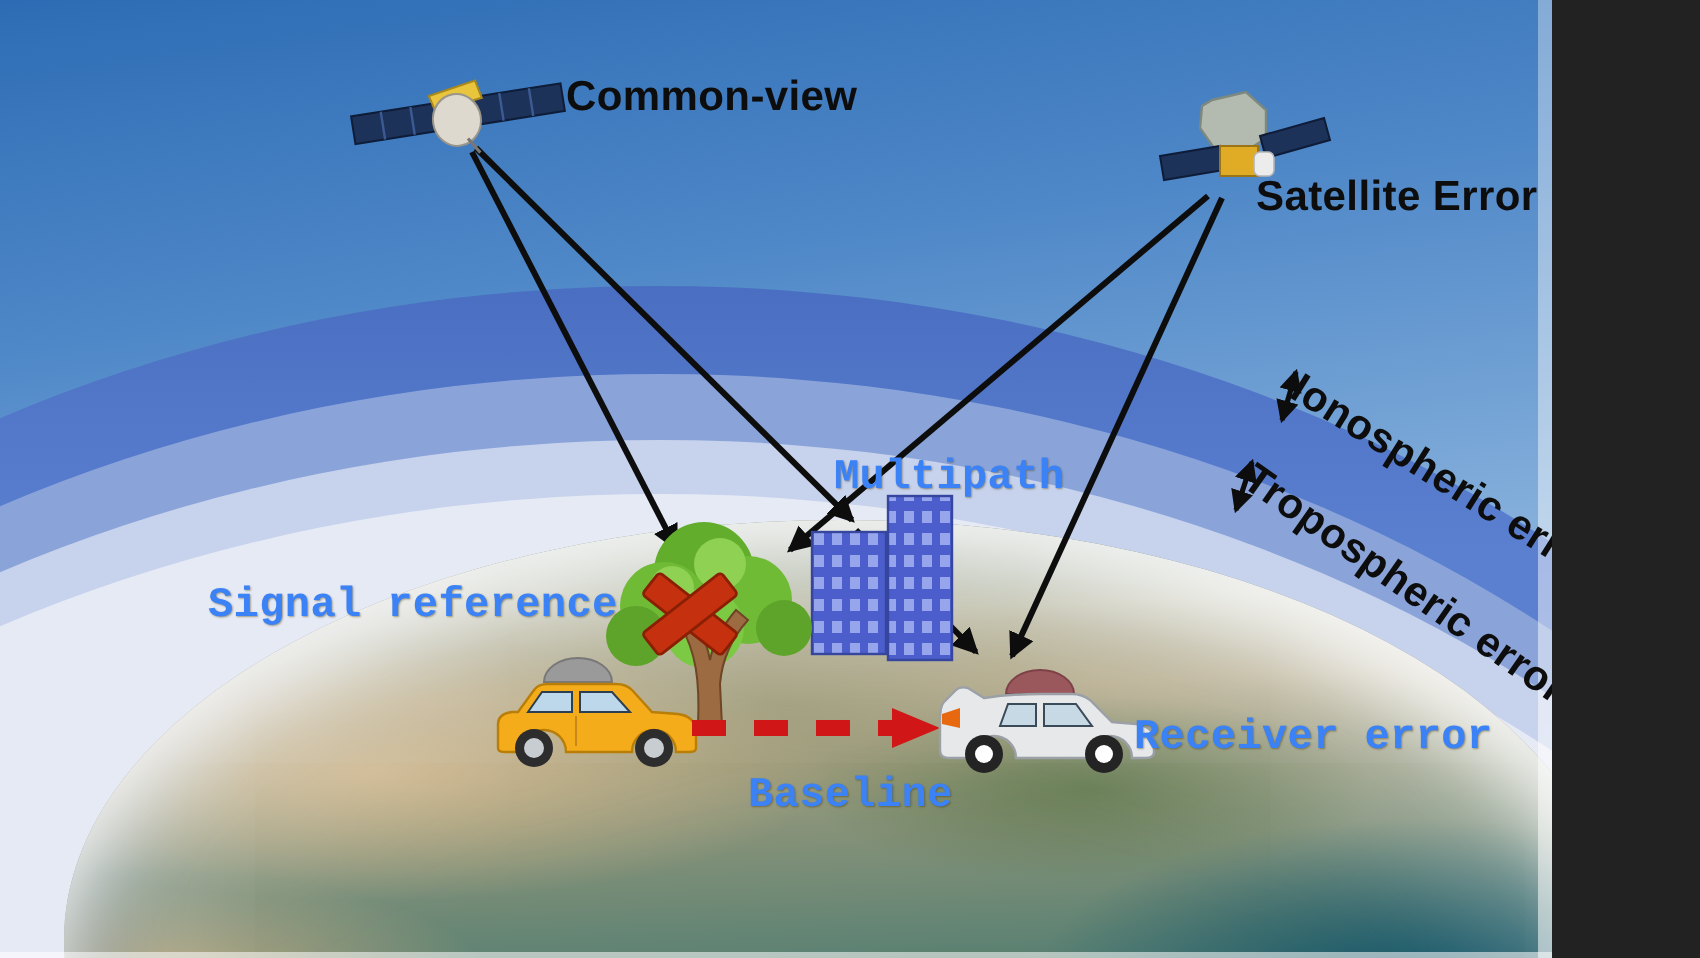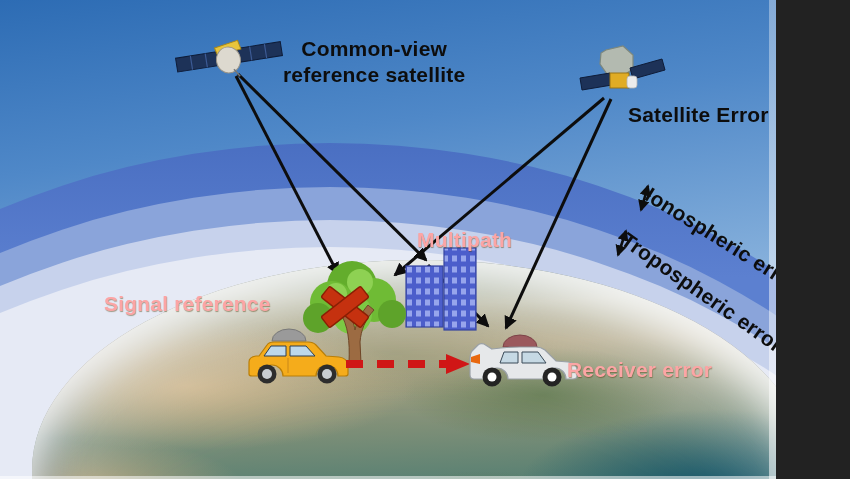--- a/index.html
+++ b/index.html
@@ -42,21 +42,21 @@
   }
   .bottom-strip{
     position:absolute;left:0;bottom:0;width:100%;height:3px;
     background:rgba(255,255,255,.55);
   }
   svg.art{position:absolute;inset:0;}
   .lbl{
     position:absolute;font-weight:bold;font-size:21px;color:#0d0d0d;
     white-space:nowrap;line-height:1.24;letter-spacing:.2px;
   }
-  .yellow{color:#fca5a5;text-shadow:.5px .5px 1px rgba(70,55,0,.45);}
+  .yellow{color:#3b82f6;text-shadow:.5px .5px 1px rgba(70,55,0,.45);font-family:Liberation Mono, monospace;}
   .rot{transform-origin:0 0;font-size:21px;}
 </style>
 </head>
 <body>
 
 <div class="stage">
 
   <div class="sky"></div>
   <div class="band band-iono"></div>
   <div class="band band-mid"></div>
@@ -159,30 +159,30 @@
       <polygon points="471,357 480,354 480,364 471,362" fill="#e8680f"></polygon>
       <circle cx="492" cy="377" r="9.5" fill="#242424"></circle>
       <circle cx="492" cy="377" r="4.5" fill="#ffffff"></circle>
       <circle cx="552" cy="377" r="9.5" fill="#242424"></circle>
       <circle cx="552" cy="377" r="4.5" fill="#ffffff"></circle>
     </g>
   </svg>
 
   <div class="lbl" style="left:283px;top:36px;">
     <div>Common-view</div>
-    <div>reference satellite</div>
   </div>
 
-  <div class="lbl" style="left:628px;top:102px;">Satellite Error</div>
+  <div class="lbl" style="left:628px;top:86px;">Satellite Error</div>
 
   <div class="lbl yellow" style="left:417px;top:227px;">Multipath</div>
 
   <div class="lbl yellow" style="left:104px;top:291px;">Signal reference</div>
 
 
   <div class="lbl yellow" style="left:567px;top:341px;margin-top:16px;">Receiver error</div>
 
+  <div class="lbl yellow" style="left:374px;top:386px;">Baseline</div>
 
   <div class="lbl rot" style="left:654px;top:182px;transform:rotate(32deg);">Ionospheric error</div>
 
   <div class="lbl rot" style="left:631px;top:227px;transform:rotate(35deg);">Tropospheric error</div>
 
 </div>
 
 </body></html>

